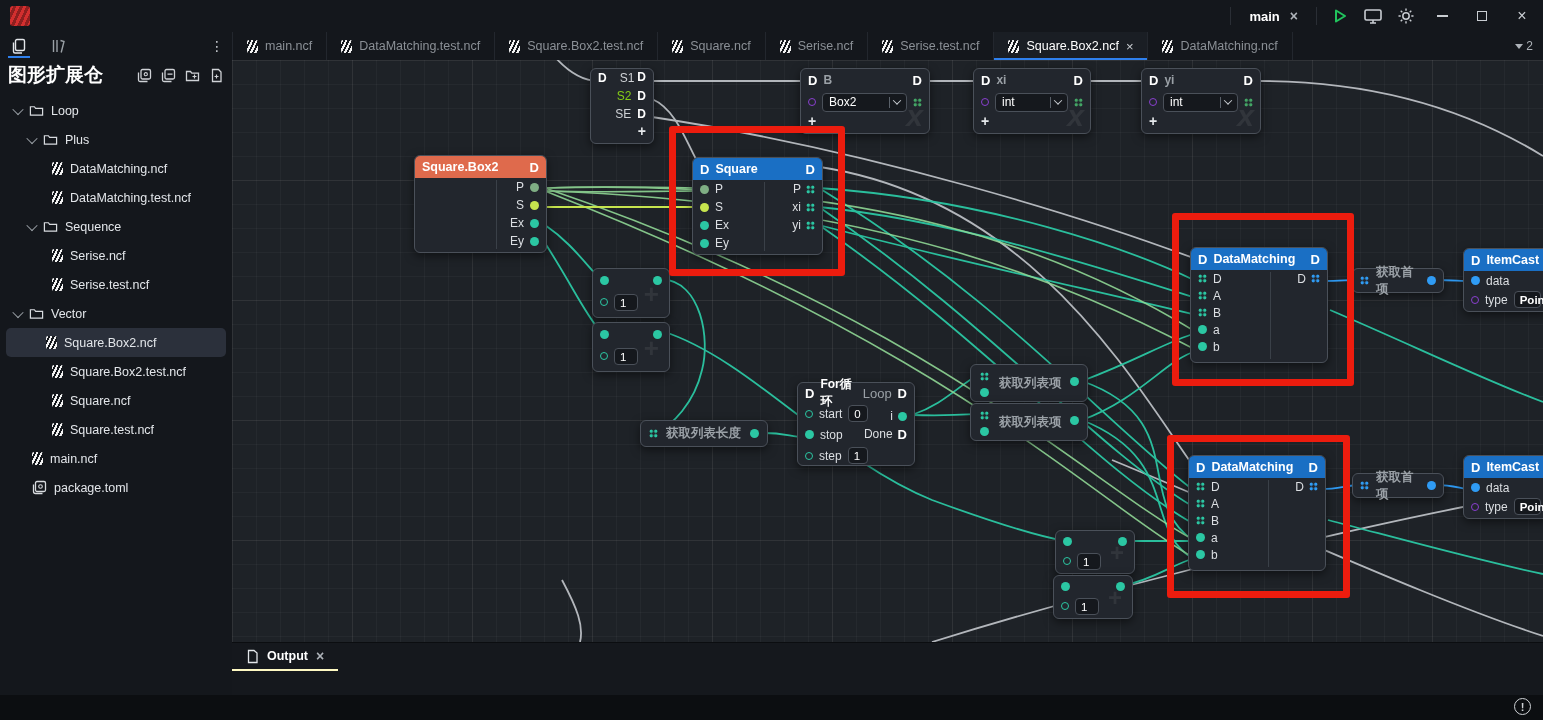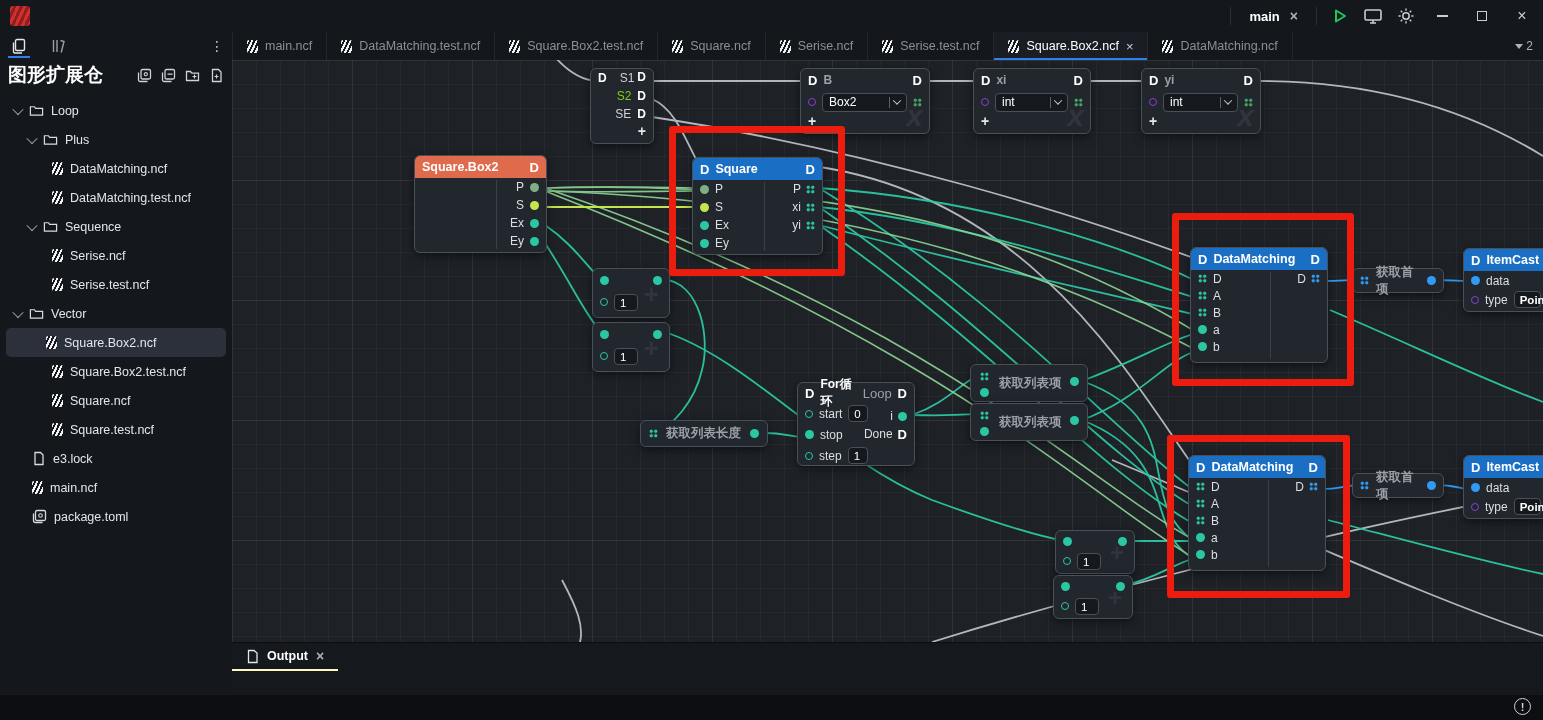--- a/index.html
+++ b/index.html
@@ -267,26 +267,20 @@
           <span class="ncfico"></span>
           <span class="tlabel">Square.Box2.test.ncf</span>
         </div>
       <div class="trow" style="padding-left:46px">
           <span class="ncfico"></span>
           <span class="tlabel">Square.ncf</span>
         </div>
       <div class="trow" style="padding-left:46px">
           <span class="ncfico"></span>
           <span class="tlabel">Square.test.ncf</span>
-        </div>
-      <div class="trow" style="padding-left:26px">
-          <svg class="mini" width="14" height="15" viewBox="0 0 14 15">
-            <path d="M3 1.5h5.5L11 4v9.5H3z" fill="none" stroke="#d8dbdf" stroke-width="1.3"></path>
-          </svg>
-          <span class="tlabel">e3.lock</span>
         </div>
       <div class="trow" style="padding-left:26px">
           <span class="ncfico"></span>
           <span class="tlabel">main.ncf</span>
         </div>
       <div class="trow" style="padding-left:26px">
           <svg class="mini" width="15" height="15" viewBox="0 0 15 15">
             <rect x="3.5" y="1.5" width="10" height="10" rx="1.5" fill="none" stroke="#d8dbdf" stroke-width="1.3"></rect>
             <path d="M1.5 4.5v7a2 2 0 0 0 2 2h7" fill="none" stroke="#d8dbdf" stroke-width="1.3"></path>
             <circle cx="8.5" cy="6.5" r="1.8" fill="none" stroke="#d8dbdf" stroke-width="1.1"></circle>

